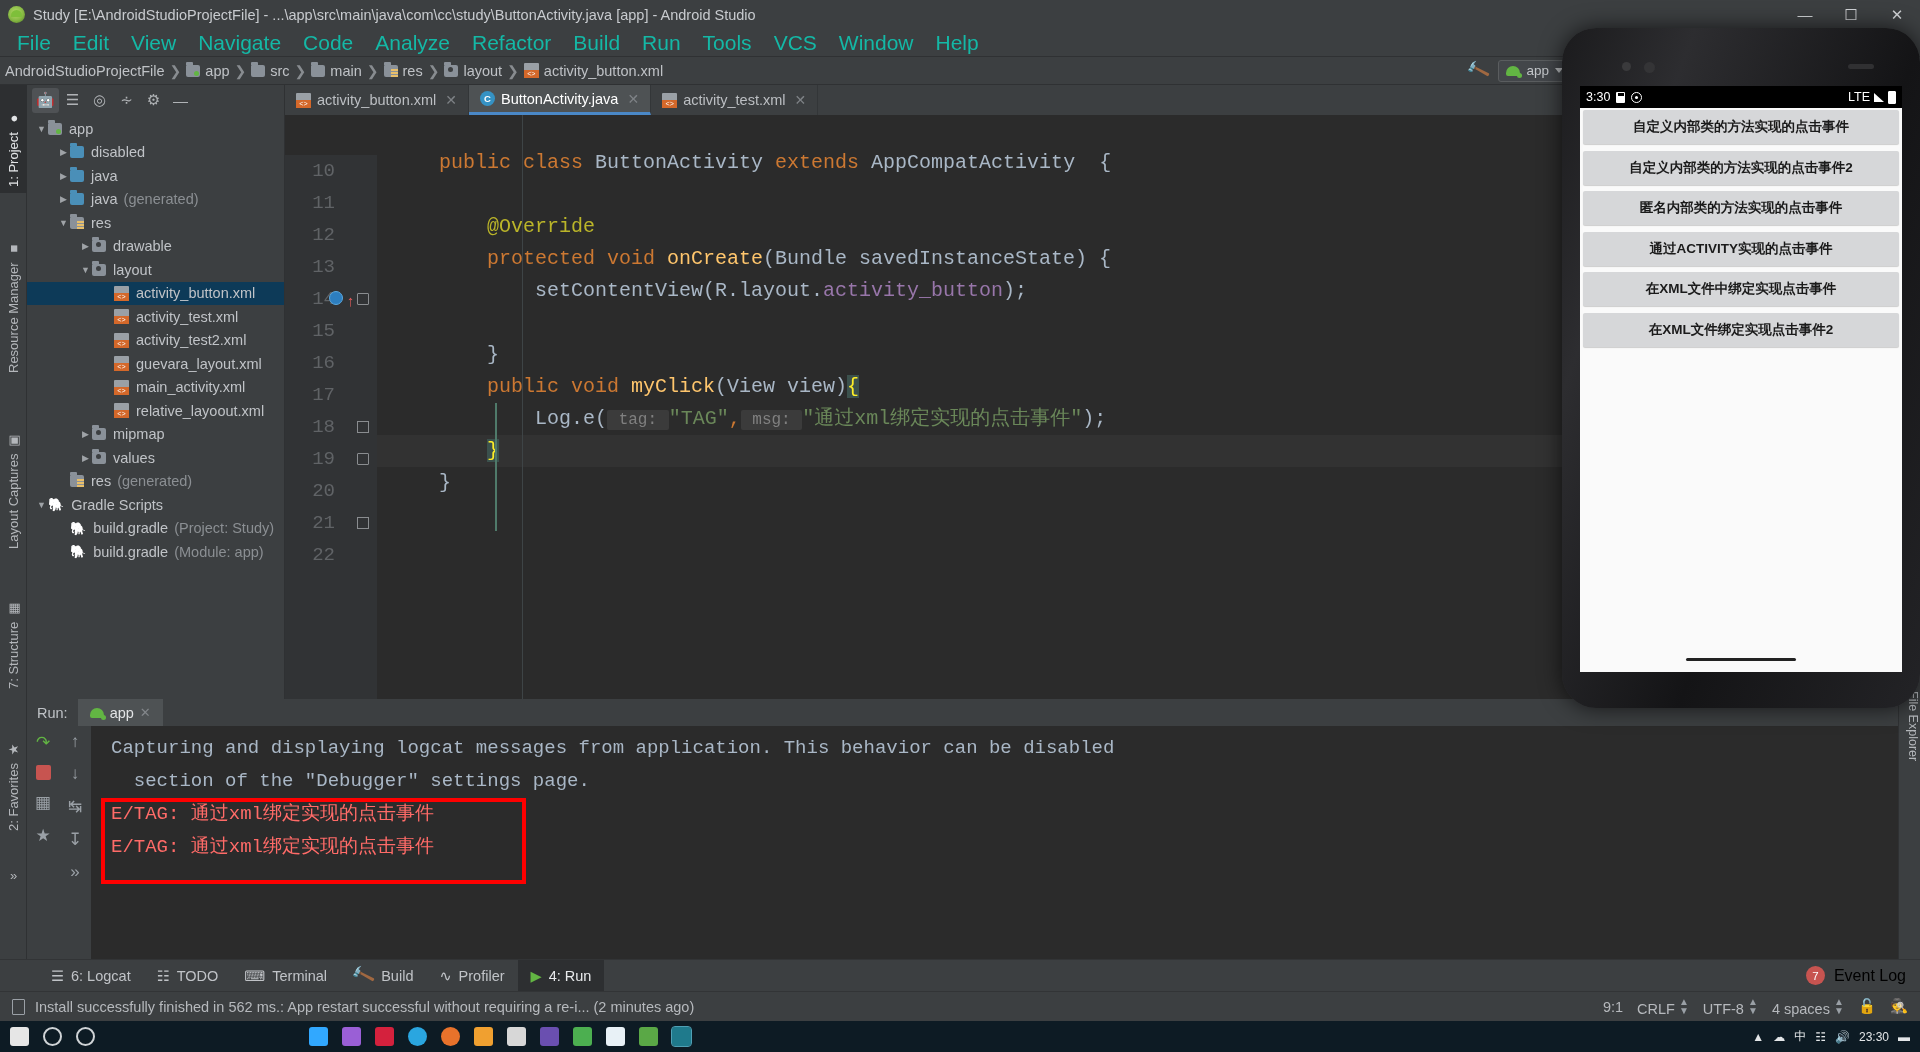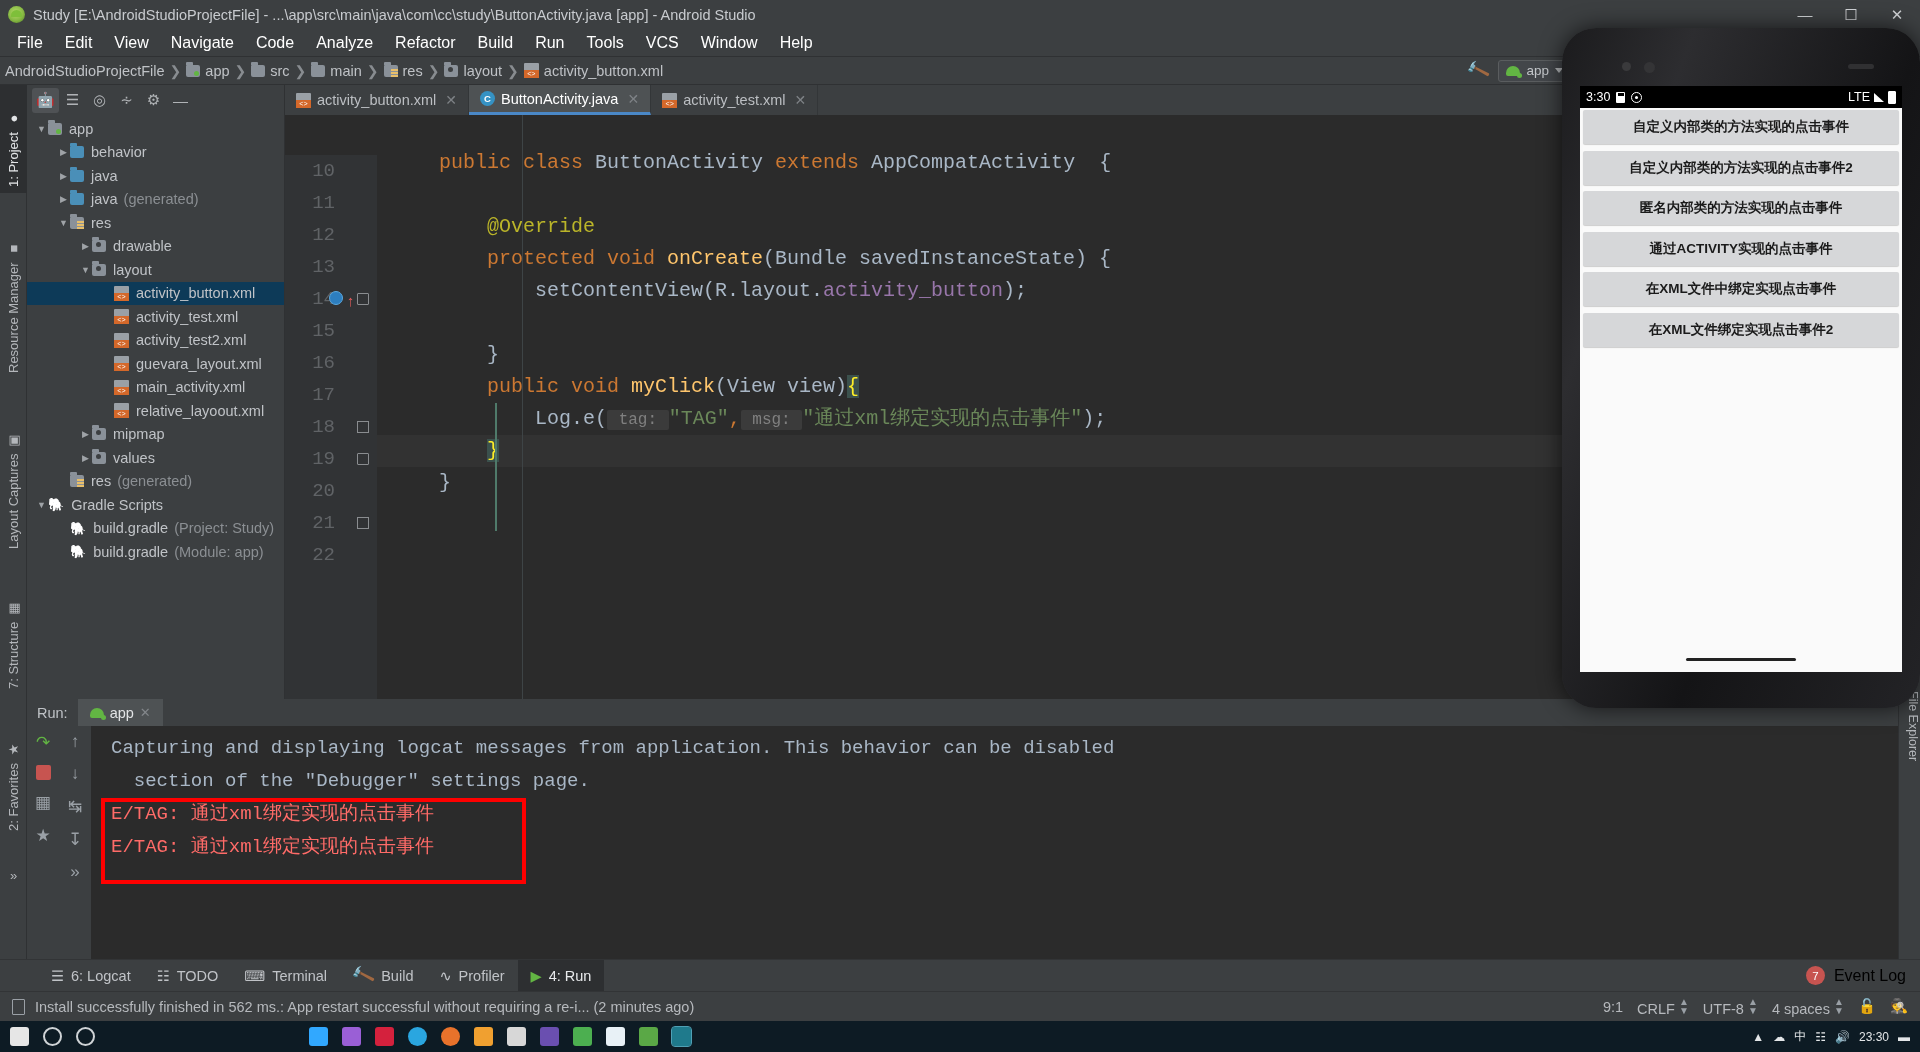--- a/index.html
+++ b/index.html
@@ -31,21 +31,21 @@
     width: 46px; height: 29px; display: flex; align-items: center; justify-content: center;
     color: #d0d3d6; font-size: 15px;
   }
 
   
   .menubar {
     height: 28px; background: #3c3f41; display: flex; align-items: center;
     padding-left: 6px; border-bottom: 1px solid #2f3133;
   }
   .menubar .mi {
-    padding: 3px 11px; color: #ffffff; font-size: 16px; white-space: nowrap;
+    padding: 3px 11px; color: #14b8a6; font-size: 21px; white-space: nowrap;
   }
 
   
   .navbar {
     height: 28px; background: #3c3f41; display: flex; align-items: center;
     padding-left: 2px; font-size: 14.5px; color: #bfc2c6; border-bottom: 1px solid #2f3133;
   }
   .crumb { display: flex; align-items: center; gap: 5px; padding: 0 3px; white-space: nowrap; }
   .crumb-sep { color: #888c90; padding: 0 2px; font-size: 14px; }
   .folder-ic {
@@ -387,21 +387,21 @@
       </div>
       <div class="ptree" id="tree">
           <div class="trow" style="padding-left: 8px;">
             <span class="tw">▼</span>
             <span class="folder-ic dot" style="margin-right: 7px; flex: 0 0 auto;"></span>
             <span>app</span>
           </div>
           <div class="trow" style="padding-left: 30px;">
             <span class="tw">▶</span>
             <span class="folder-ic blue" style="margin-right: 7px; flex: 0 0 auto;"></span>
-            <span>behavior</span>
+            <span>disabled</span>
           </div>
           <div class="trow" style="padding-left: 30px;">
             <span class="tw">▶</span>
             <span class="folder-ic blue" style="margin-right: 7px; flex: 0 0 auto;"></span>
             <span>java</span>
           </div>
           <div class="trow" style="padding-left: 30px;">
             <span class="tw">▶</span>
             <span class="folder-ic blue" style="margin-right: 7px; flex: 0 0 auto;"></span>
             <span>java</span>

